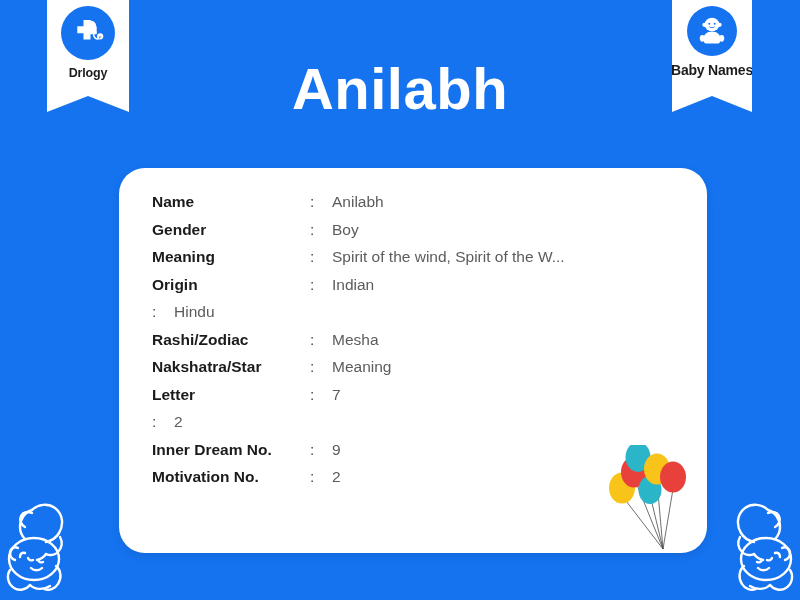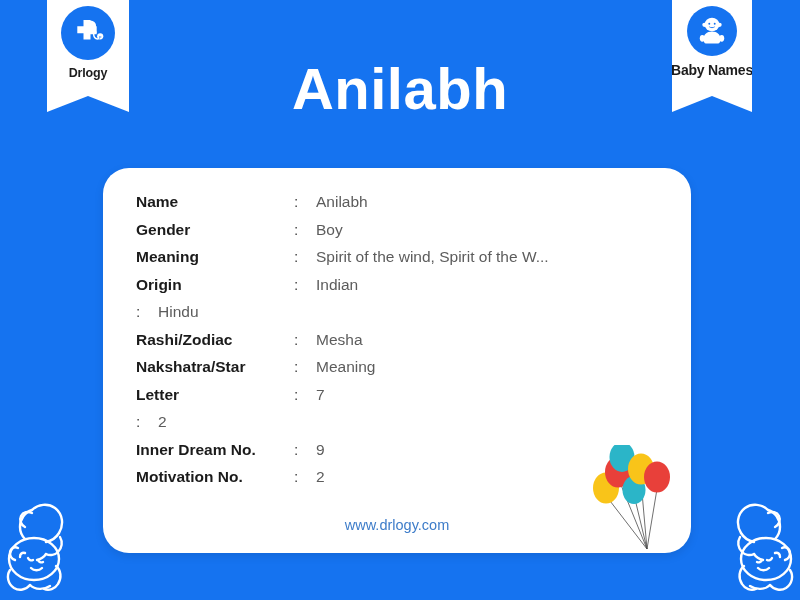--- a/index.html
+++ b/index.html
@@ -43,21 +43,21 @@
     color:#ffffff;
     font-size:58px;
     font-weight:bold;
     letter-spacing:.5px;
     line-height:1;
   }
 
   
   .card{
     position:absolute;
-    left:103px;top:168px;
+    left:119px;top:168px;
     width:588px;height:385px;
     background:#ffffff;
     border-radius:26px;
     box-shadow:0 3px 10px rgba(0,0,0,.10);
     overflow:hidden;
   }
   .rows{
     position:absolute;left:33px;top:25px;
   }
   .row{
@@ -211,21 +211,20 @@
       <g>
         <ellipse cx="29" cy="43" rx="13" ry="15.5" fill="#f9c419"></ellipse>
         <ellipse cx="41" cy="27" rx="13" ry="15.5" fill="#e8403a"></ellipse>
         <ellipse cx="45" cy="12" rx="12.5" ry="15" fill="#2bb5c8"></ellipse>
         <ellipse cx="57" cy="45" rx="11.5" ry="14" fill="#2bb5c8"></ellipse>
         <ellipse cx="64" cy="24" rx="13" ry="15.5" fill="#f9c419"></ellipse>
         <ellipse cx="80" cy="32" rx="13" ry="15.5" fill="#e8403a"></ellipse>
       </g>
     </svg>
 
-    <div class="site-url">www.drlogy.com</div>
   </div>
 
   <svg class="corner-art bl" viewBox="0 0 108 118">
     <g fill="none" stroke="#ffffff" stroke-width="2.4" stroke-linecap="round" stroke-linejoin="round">
       <path d="M34 28c-7 2-12 9-12 17 0 5 2 9 5 12"></path>
       <path d="M34 28c6-6 16-7 23-2 8 6 9 17 4 25-3 5-8 8-13 9"></path>
       <path d="M27 45c-4-2-6-7-4-11 2-4 7-5 11-3"></path>
       <path d="M48 72c4 2 9 1 12-2 4-4 5-10 2-15"></path>
       <path d="M48 72c-2 3-5 5-9 6"></path>
       <ellipse cx="36" cy="77" rx="25" ry="21"></ellipse>

